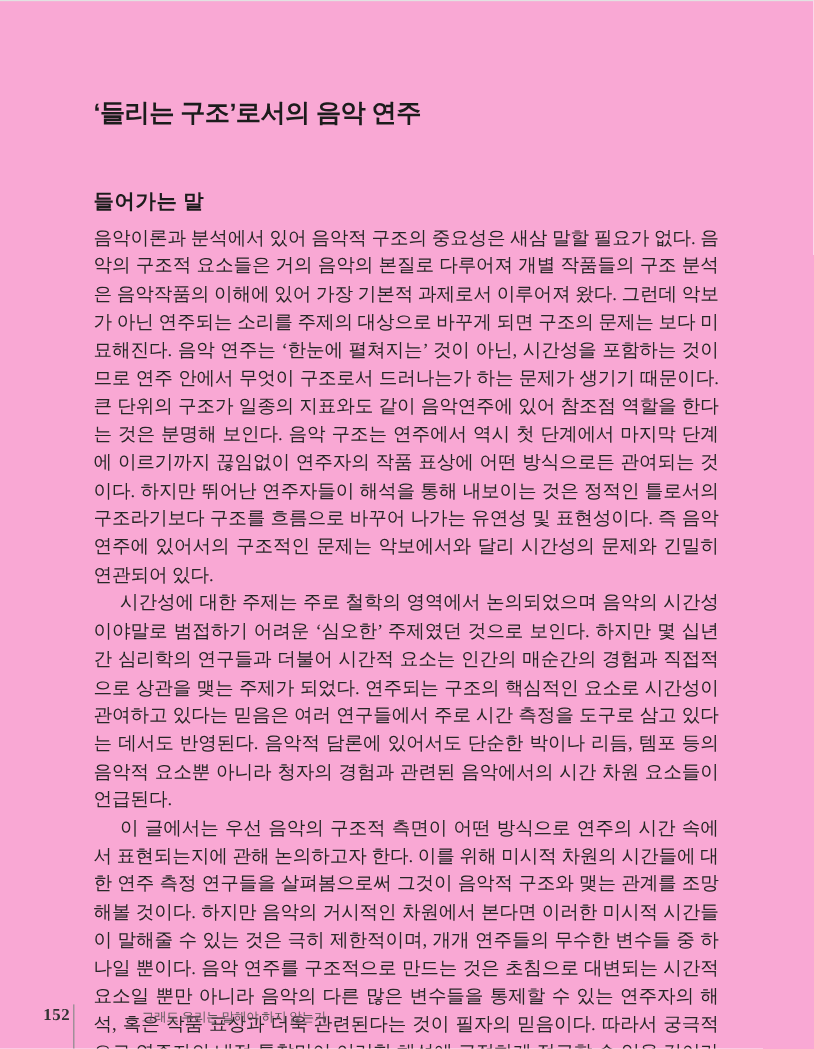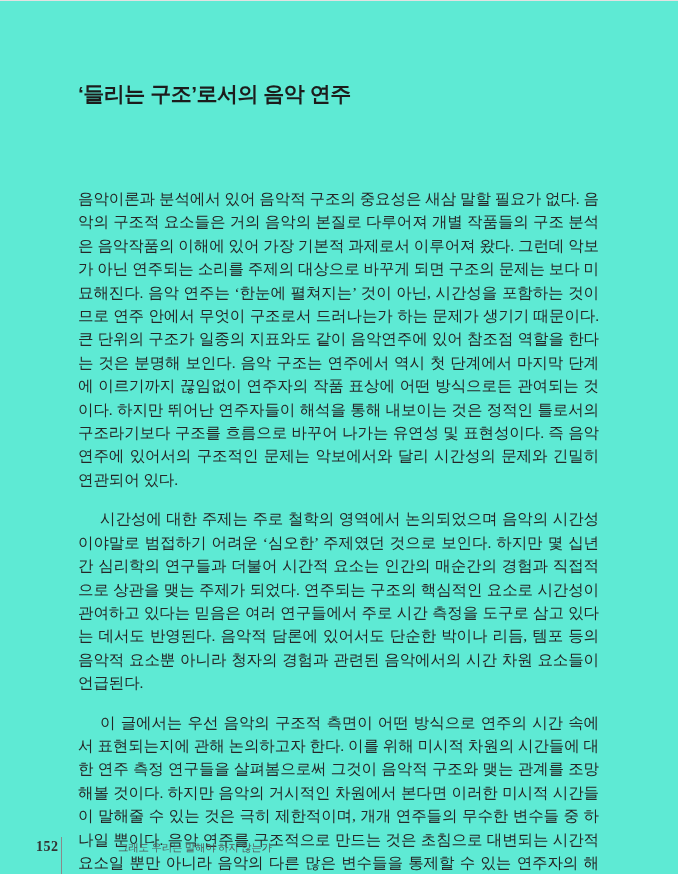--- a/index.html
+++ b/index.html
@@ -4,21 +4,21 @@
 <style>
   html, body {
     margin: 0;
     padding: 0;
     background: #ffffff;
   }
   .page {
     position: relative;
     width: 678px;
     height: 874px;
-    background: #5eead4;
+    background: #f9a8d4;
     overflow: hidden;
     font-family: "Liberation Serif", serif;
     color: #262626;
   }
   .top-hairline {
     position: absolute;
     top: 0;
     left: 0;
     width: 678px;
     height: 1px;
@@ -57,21 +57,20 @@
     text-align: justify;
     letter-spacing: -0.1px;
     color: #262626;
   }
   .body-text p {
     margin: 0;
     padding: 0;
   }
   .body-text p.indented {
     text-indent: 22px;
-    margin-top: 16px;
   }
   .footer {
     position: absolute;
     left: 0;
     top: 836px;
     width: 544px;
     height: 38px;
   }
   .footer-page-number {
     position: absolute;
@@ -105,20 +104,21 @@
 </style>
 </head>
 <body>
 
 <div class="page">
 
   <div class="top-hairline"></div>
 
   <h1 class="chapter-title">‘들리는 구조’로서의 음악 연주</h1>
 
+  <h2 class="section-heading">들어가는 말</h2>
 
   <div class="body-text">
     <p>음악이론과 분석에서 있어 음악적 구조의 중요성은 새삼 말할 필요가 없다. 음악의 구조적 요소들은 거의 음악의 본질로 다루어져 개별 작품들의 구조 분석은 음악작품의 이해에 있어 가장 기본적 과제로서 이루어져 왔다. 그런데 악보가 아닌 연주되는 소리를 주제의 대상으로 바꾸게 되면 구조의 문제는 보다 미묘해진다. 음악 연주는 ‘한눈에 펼쳐지는’ 것이 아닌, 시간성을 포함하는 것이므로 연주 안에서 무엇이 구조로서 드러나는가 하는 문제가 생기기 때문이다. 큰 단위의 구조가 일종의 지표와도 같이 음악연주에 있어 참조점 역할을 한다는 것은 분명해 보인다. 음악 구조는 연주에서 역시 첫 단계에서 마지막 단계에 이르기까지 끊임없이 연주자의 작품 표상에 어떤 방식으로든 관여되는 것이다. 하지만 뛰어난 연주자들이 해석을 통해 내보이는 것은 정적인 틀로서의 구조라기보다 구조를 흐름으로 바꾸어 나가는 유연성 및 표현성이다. 즉 음악 연주에 있어서의 구조적인 문제는 악보에서와 달리 시간성의 문제와 긴밀히 연관되어 있다.</p>
     <p class="indented">시간성에 대한 주제는 주로 철학의 영역에서 논의되었으며 음악의 시간성이야말로 범접하기 어려운 ‘심오한’ 주제였던 것으로 보인다. 하지만 몇 십년간 심리학의 연구들과 더불어 시간적 요소는 인간의 매순간의 경험과 직접적으로 상관을 맺는 주제가 되었다. 연주되는 구조의 핵심적인 요소로 시간성이 관여하고 있다는 믿음은 여러 연구들에서 주로 시간 측정을 도구로 삼고 있다는 데서도 반영된다. 음악적 담론에 있어서도 단순한 박이나 리듬, 템포 등의 음악적 요소뿐 아니라 청자의 경험과 관련된 음악에서의 시간 차원 요소들이 언급된다.</p>
     <p class="indented">이 글에서는 우선 음악의 구조적 측면이 어떤 방식으로 연주의 시간 속에서 표현되는지에 관해 논의하고자 한다. 이를 위해 미시적 차원의 시간들에 대한 연주 측정 연구들을 살펴봄으로써 그것이 음악적 구조와 맺는 관계를 조망해볼 것이다. 하지만 음악의 거시적인 차원에서 본다면 이러한 미시적 시간들이 말해줄 수 있는 것은 극히 제한적이며, 개개 연주들의 무수한 변수들 중 하나일 뿐이다. 음악 연주를 구조적으로 만드는 것은 초침으로 대변되는 시간적 요소일 뿐만 아니라 음악의 다른 많은 변수들을 통제할 수 있는 연주자의 해석, 혹은 작품 표상과 더욱 관련된다는 것이 필자의 믿음이다. 따라서 궁극적으로 연주자의 내적 통찰만이 이러한 해석에 근접하게 접근할 수 있을 것이라 본다.</p>
   </div>
 
   <div class="footer">
     <span class="footer-page-number">152</span>
     <span class="footer-divider"></span>

